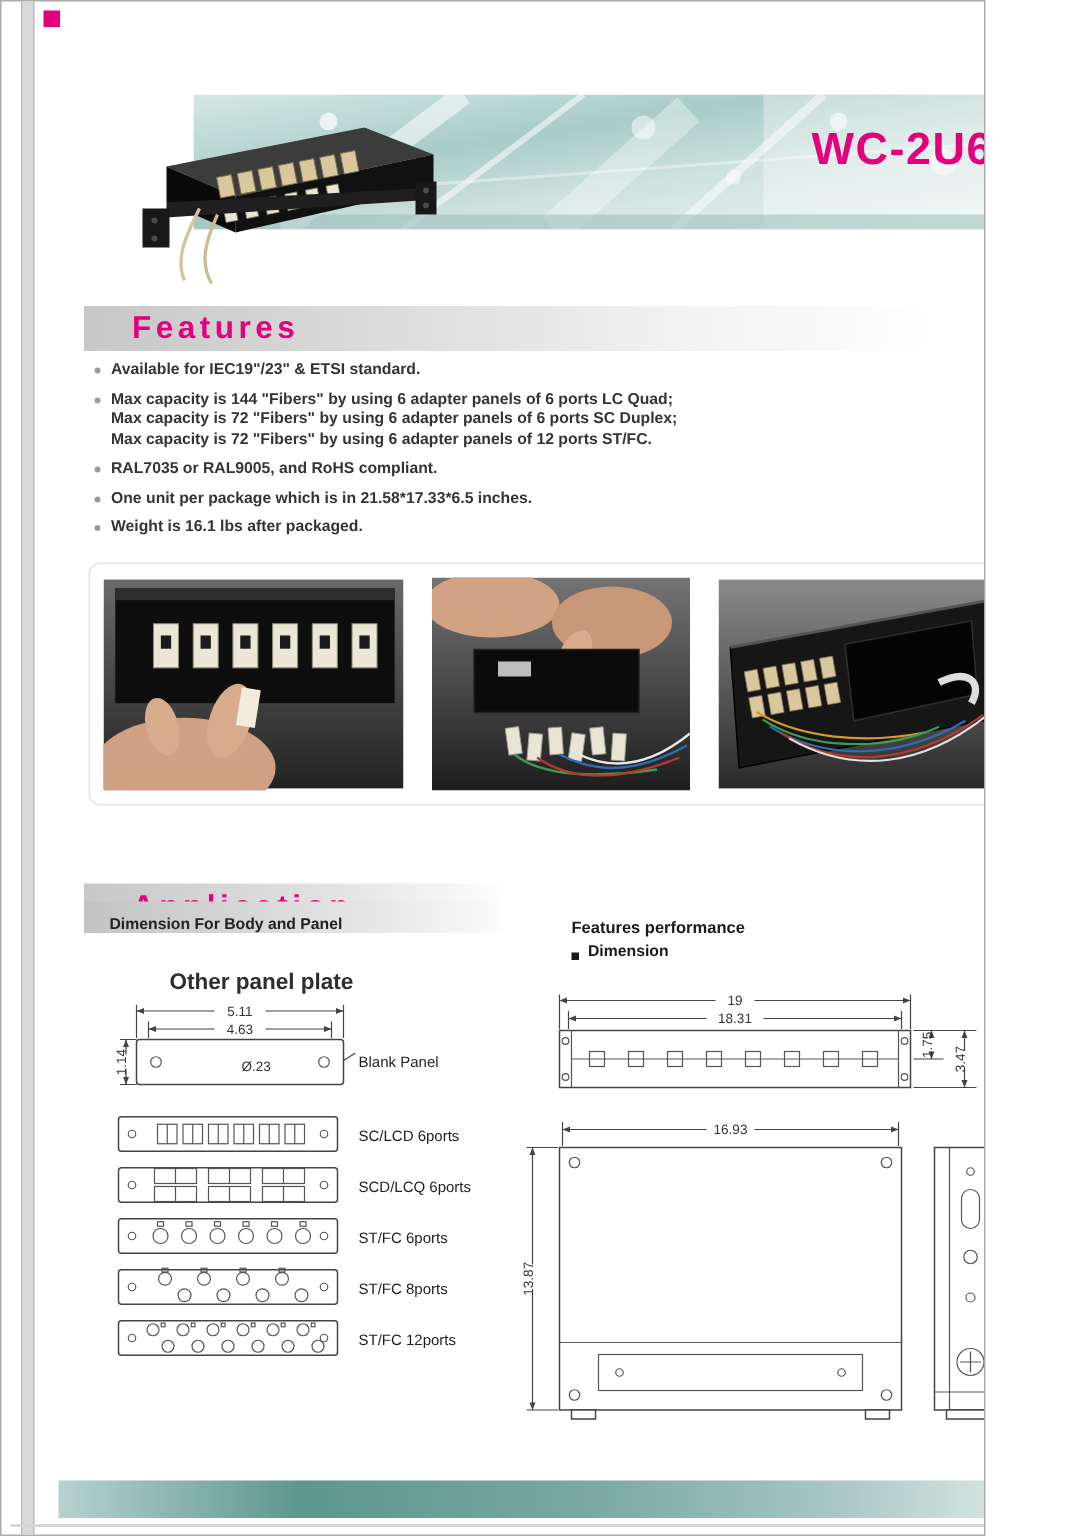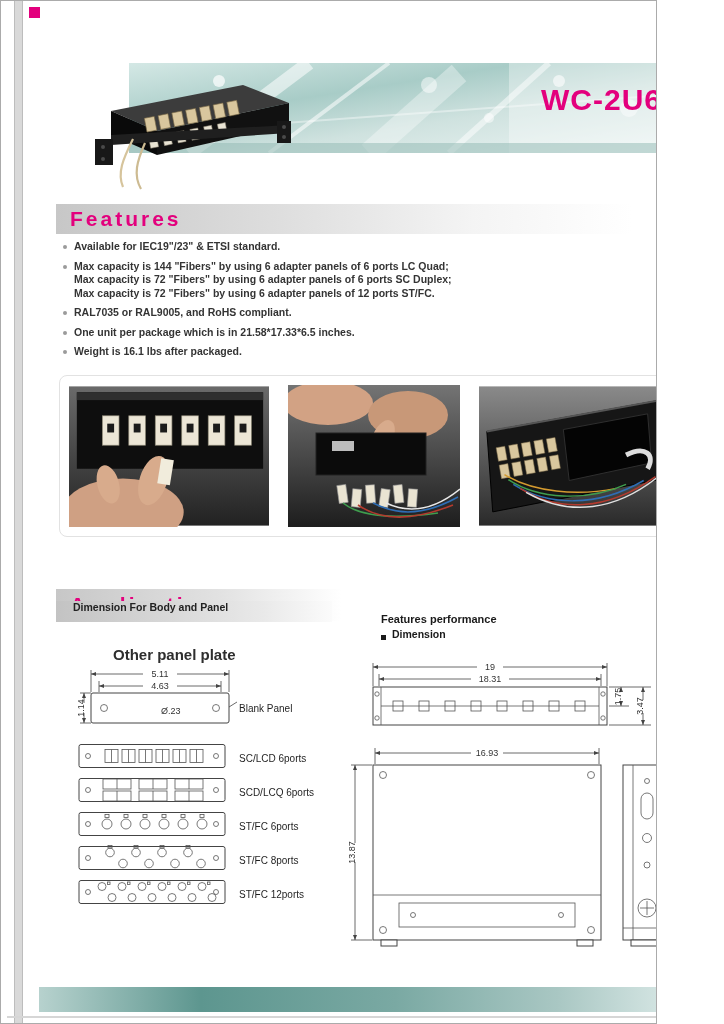--- a/index.html
+++ b/index.html
@@ -8,29 +8,29 @@
   .page{position:relative;width:657px;height:1024px;background:#fff;border:1px solid #ababab;overflow:hidden}
   .left-strip{position:absolute;left:13px;top:0;width:9px;height:100%;background:#d9d9d9;border-left:1px solid #bdbdbd;border-right:1px solid #bdbdbd}
   .right-line{position:absolute;left:705px;top:3px;width:2px;height:1015px;background:#d6d6d6}
   .bottom-line{position:absolute;left:6px;top:1015px;width:704px;height:2px;background:#d6d6d6}
   .corner-square{position:absolute;left:28px;top:6px;width:11px;height:11px;background:#e3007d}
   .banner{position:absolute;left:128px;top:62px;width:566px;height:90px}
   .banner svg{position:absolute;left:0;top:0}
   .product-title{position:absolute;right:12px;top:20px;font-size:30px;font-weight:bold;color:#e3007d;letter-spacing:1px}
   .product-photo{position:absolute;left:92px;top:68px}
   .features-bar{position:absolute;left:55px;top:203px;width:640px;height:30px;background:linear-gradient(to right,#c7c7c7,#dedede 35%,#f4f4f4 65%,#fff 90%);display:flex;align-items:center}
-  .section-heading{font-size:21px;font-weight:bold;color:#e3007d;letter-spacing:3px;padding-left:14px}
+  .section-heading{font-size:21px;font-weight:bold;color:#e3007d;letter-spacing:3px;padding-left:32px}
   .features-list{position:absolute;left:62px;top:239px;width:625px}
   .bullet-group{display:flex;margin-bottom:6px}
   .dot{width:4px;height:4px;background:#9b9b9b;border-radius:50%;margin:5px 7px 0 0;flex:none}
   .bullet-text{font-size:10.5px;font-weight:bold;color:#343434;line-height:13.5px}
   .photos{position:absolute;left:58px;top:374px;width:636px;height:162px;border:1px solid #e2e2e2;border-radius:8px;display:flex;align-items:center;gap:19px;padding:9px}
   .photo{display:block;flex:none}
   .app-bar{position:absolute;left:55px;top:588px;width:300px;height:32px;background:linear-gradient(to right,#c7c7c7,#e2e2e2 55%,#fff 95%);display:flex;align-items:center}
-  .app-sub-bar{position:absolute;left:55px;top:600px;width:276px;height:21px;background:linear-gradient(to right,#c3c3c3,#e9e9e9 75%,#fbfbfb);display:flex;align-items:flex-start;font-size:10.5px;font-weight:bold;color:#222;padding-left:17px}
+  .app-sub-bar{position:absolute;left:55px;top:600px;width:276px;height:21px;background:linear-gradient(to right,#c3c3c3,#e9e9e9 75%,#fbfbfb);display:flex;align-items:flex-end;font-size:10.5px;font-weight:bold;color:#222;padding-left:17px}
   .machine-perf{position:absolute;left:380px;top:612px}
   .mp-title{font-size:11px;font-weight:bold;color:#1a1a1a;margin-bottom:3px}
   .mp-bullet{display:flex;align-items:flex-end;font-size:10.5px;font-weight:bold;color:#1a1a1a}
   .mp-bullet .sq{width:5px;height:5px;background:#1a1a1a;margin-right:6px}
   .other-panel-title{position:absolute;left:112px;top:645px;font-size:15px;font-weight:bold;color:#2e2e2e}
   .panel-col{position:absolute;left:76px;top:664px;width:270px}
   .panel-row{position:relative;height:34px}
   .panel-row.blank{height:76px}
   .panel-label{position:absolute;left:162px;top:50%;transform:translateY(-50%);font-size:10px;font-weight:normal;color:#1f1f1f;white-space:nowrap}
   .panel-row.blank .panel-label{top:38px;transform:none}

